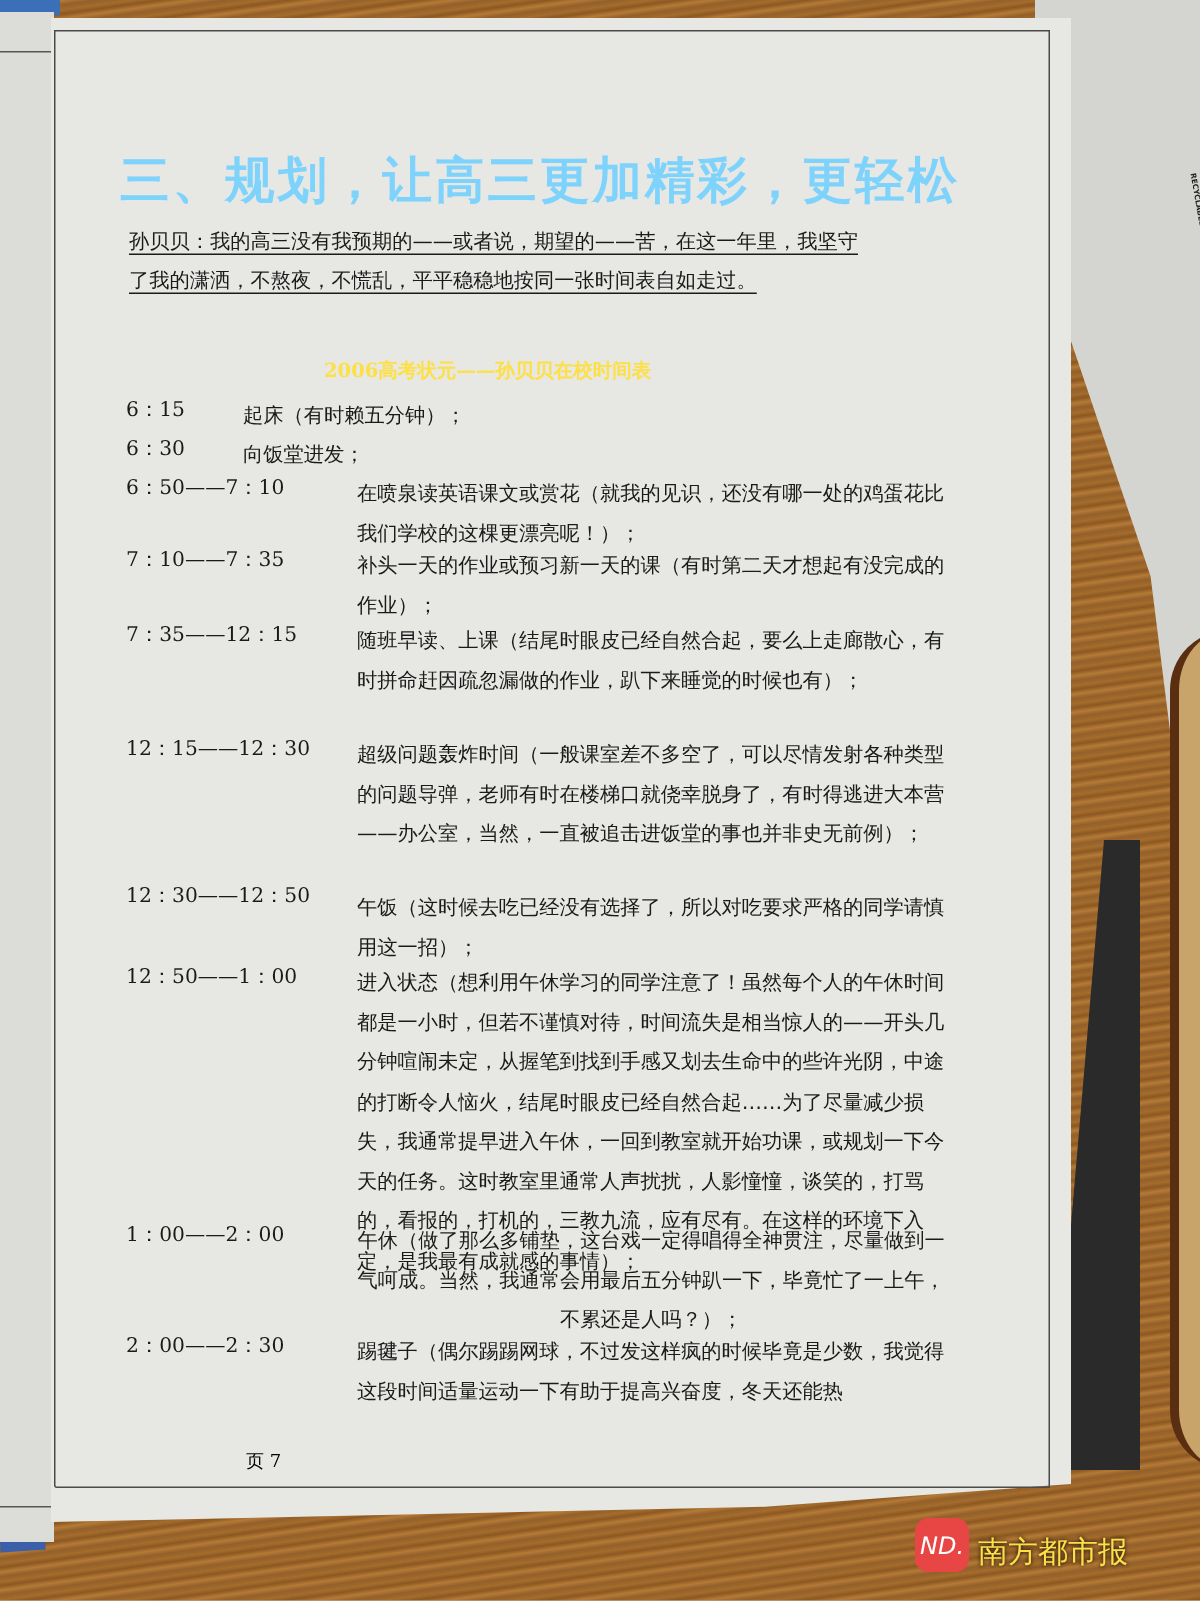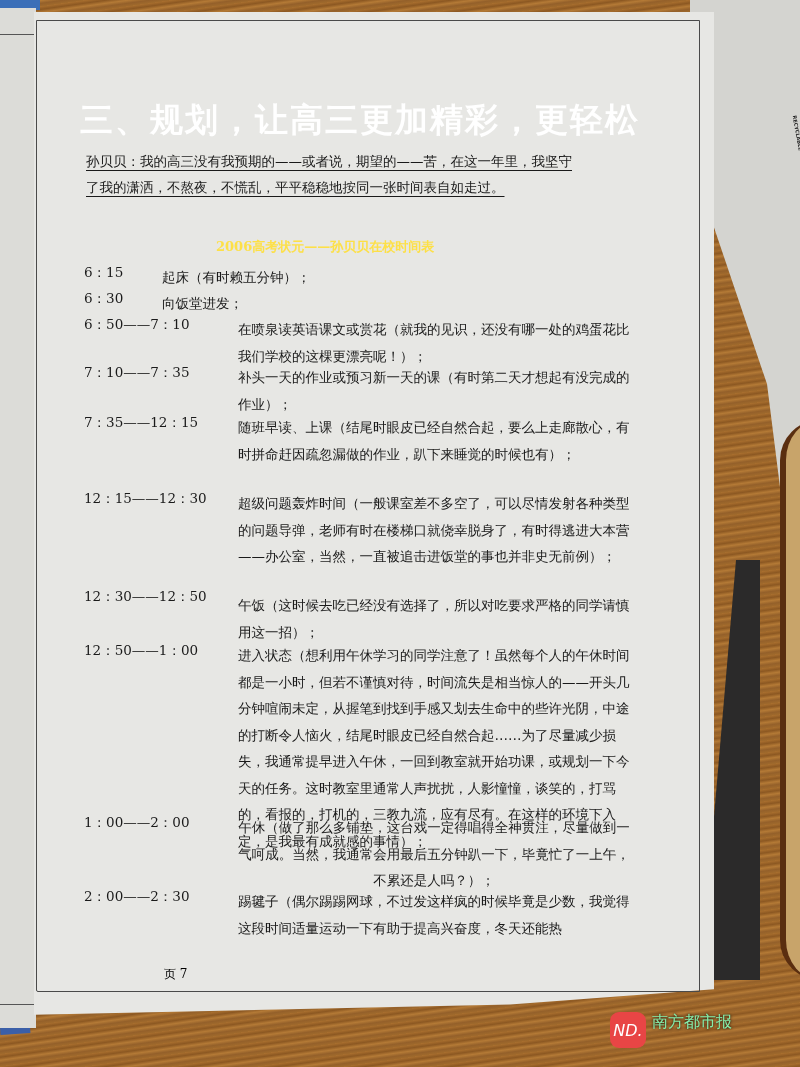--- a/index.html
+++ b/index.html
@@ -14,35 +14,35 @@
   .left-page .ln2{position:absolute;left:0;top:996px;width:36px;height:1px;background:#555;}
   .box-right{position:absolute;left:690px;top:0;width:110px;height:960px;background:#d4d4d0;
     clip-path:polygon(0 0,100% 0,100% 100%,92% 60%,70% 40%,5% 18%,0 6%);}
   .box-edge{position:absolute;left:780px;top:420px;width:40px;height:560px;background:#c8a46a;border-left:6px solid #5a2e10;border-radius:40px 0 0 40px;}
   .recyc{position:absolute;left:780px;top:130px;font-size:5px;color:#222;transform:rotate(80deg);font-family:"DejaVu Sans",sans-serif;font-weight:bold;}
   .dark-gap{position:absolute;left:700px;top:560px;width:60px;height:420px;background:#2b2a2a;clip-path:polygon(60% 0,100% 0,100% 100%,0 100%);}
   .page{position:absolute;left:34px;top:12px;width:680px;height:1018px;background:#e7e7e4;
     clip-path:polygon(0 0,100% 0,100% 96%,70% 97.5%,0 98.5%);}
   .page-border{position:absolute;left:36px;top:20px;width:662px;height:970px;
     border:1.5px solid #4a4a4a;border-bottom-left-radius:2px;}
-  .title{position:absolute;left:80px;top:98px;font-size:33px;font-weight:bold;color:#ffffff;letter-spacing:2px;
+  .title{position:absolute;left:80px;top:98px;font-size:33px;font-weight:bold;color:#7dd3fc;letter-spacing:2px;
     font-family:"DejaVu Serif",serif;}
   .quote{position:absolute;left:86px;top:148px;width:496px;font-size:13.5px;color:#1a1a1a;line-height:26px;
     font-family:"DejaVu Sans",sans-serif;}
   .quote span{text-decoration:underline;text-underline-offset:4px;}
   .subtitle{position:absolute;left:216px;top:238px;font-size:13px;color:#fde047;font-weight:bold;
     font-family:"DejaVu Serif",serif;}
   .entry{position:absolute;left:84px;font-size:13.5px;color:#1a1a1a;font-family:"DejaVu Sans",sans-serif;}
   .entry .time{position:absolute;left:0;top:0;white-space:nowrap;font-family:"DejaVu Serif",serif;}
   .entry .desc{position:absolute;top:4px;line-height:26.5px;white-space:normal;margin-left:30px;}
   .pagenum{position:absolute;left:164px;top:966px;font-size:12px;color:#000000;font-family:"DejaVu Serif",serif;}
-  .logo{position:absolute;left:598px;top:1012px;display:flex;align-items:flex-start;gap:6px;padding-left:12px;}
+  .logo{position:absolute;left:598px;top:1012px;display:flex;align-items:flex-end;gap:6px;padding-left:12px;}
   .logo-badge{width:36px;height:36px;background:#e84545;border-radius:9px;color:#fff;font-size:16px;
     font-style:italic;display:flex;align-items:center;justify-content:center;font-family:"DejaVu Sans",sans-serif;}
-  .logo-text{color:#86efac;font-size:16px;font-family:Liberation Serif, serif;text-shadow:0 0 3px #000;}
+  .logo-text{color:#fde047;font-size:20px;font-family:Liberation Serif, serif;text-shadow:0 0 3px #000;}
 </style>
 </head>
 <body>
 
 <div class="wood"></div>
 <div class="blue-strip"></div>
 <div class="blue-strip2"></div>
 <div class="left-page">
     <div class="ln"></div>
     <div class="ln2"></div>

